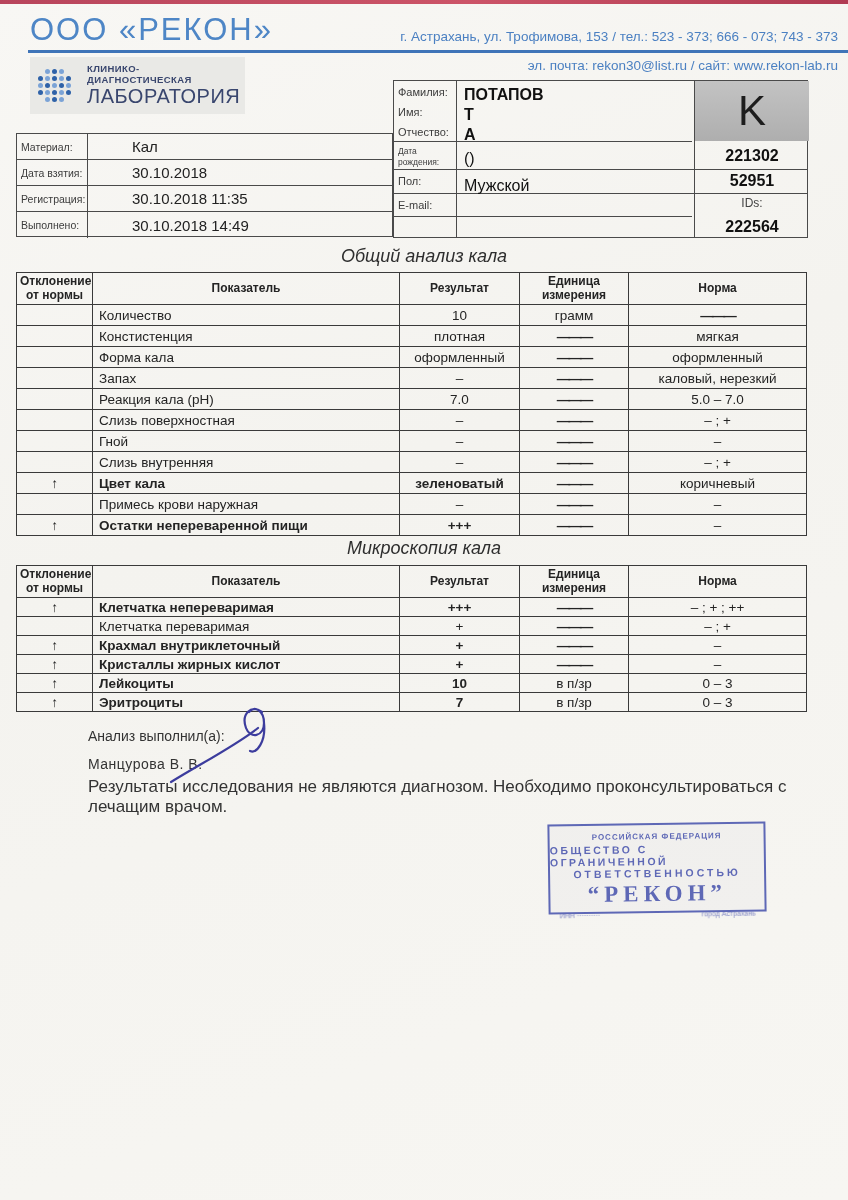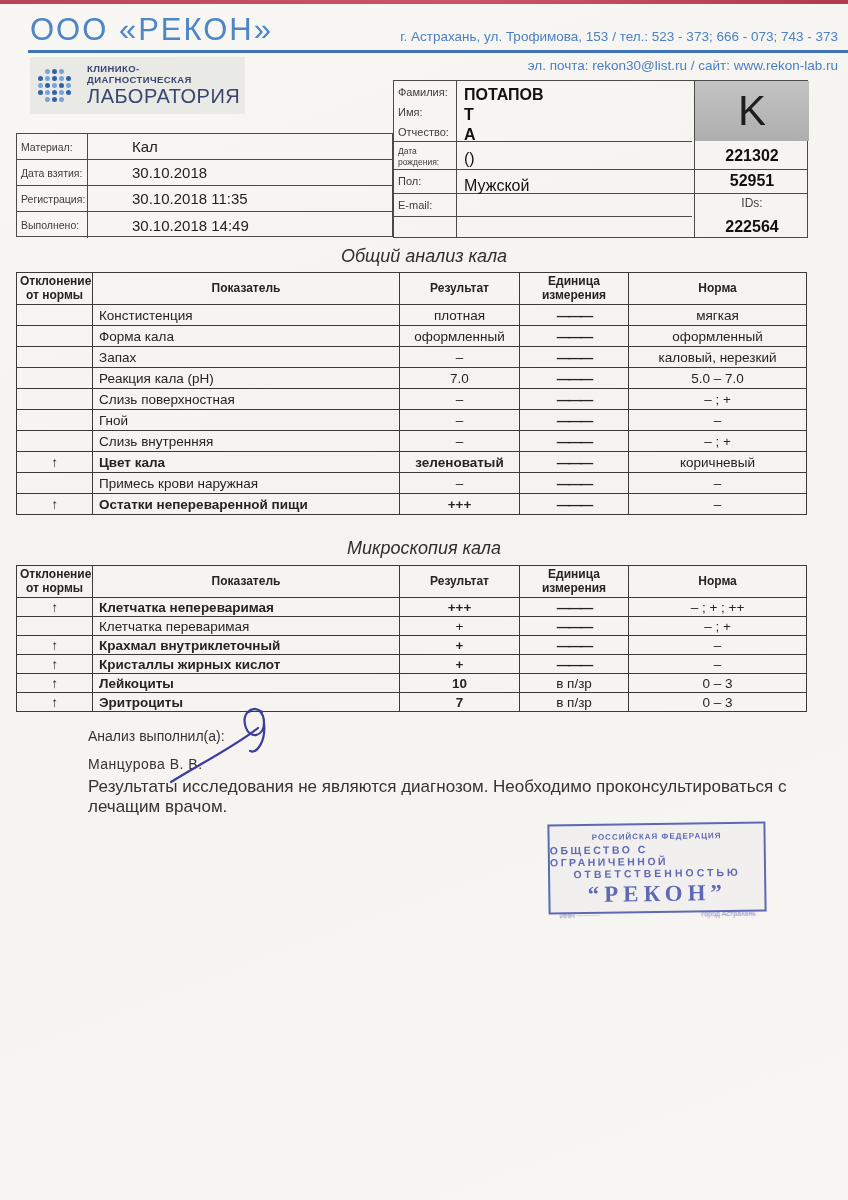--- a/index.html
+++ b/index.html
@@ -203,20 +203,27 @@
     <tbody>
         <tr>
       <th>Отклонение от нормы</th>
       <th>Показатель</th>
       <th>Результат</th>
       <th>Единица измерения</th>
       <th>Норма</th>
     </tr>
     <tr class="r">
           <td class="arrow"></td>
+          <td class="name">Количество</td>
+          <td>10</td>
+          <td>грамм</td>
+          <td class="dashline">———</td>
+        </tr>
+    <tr class="r">
+          <td class="arrow"></td>
           <td class="name">Констистенция</td>
           <td>плотная</td>
           <td class="dashline">———</td>
           <td>мягкая</td>
         </tr>
     <tr class="r">
           <td class="arrow"></td>
           <td class="name">Форма кала</td>
           <td>оформленный</td>
           <td class="dashline">———</td>

